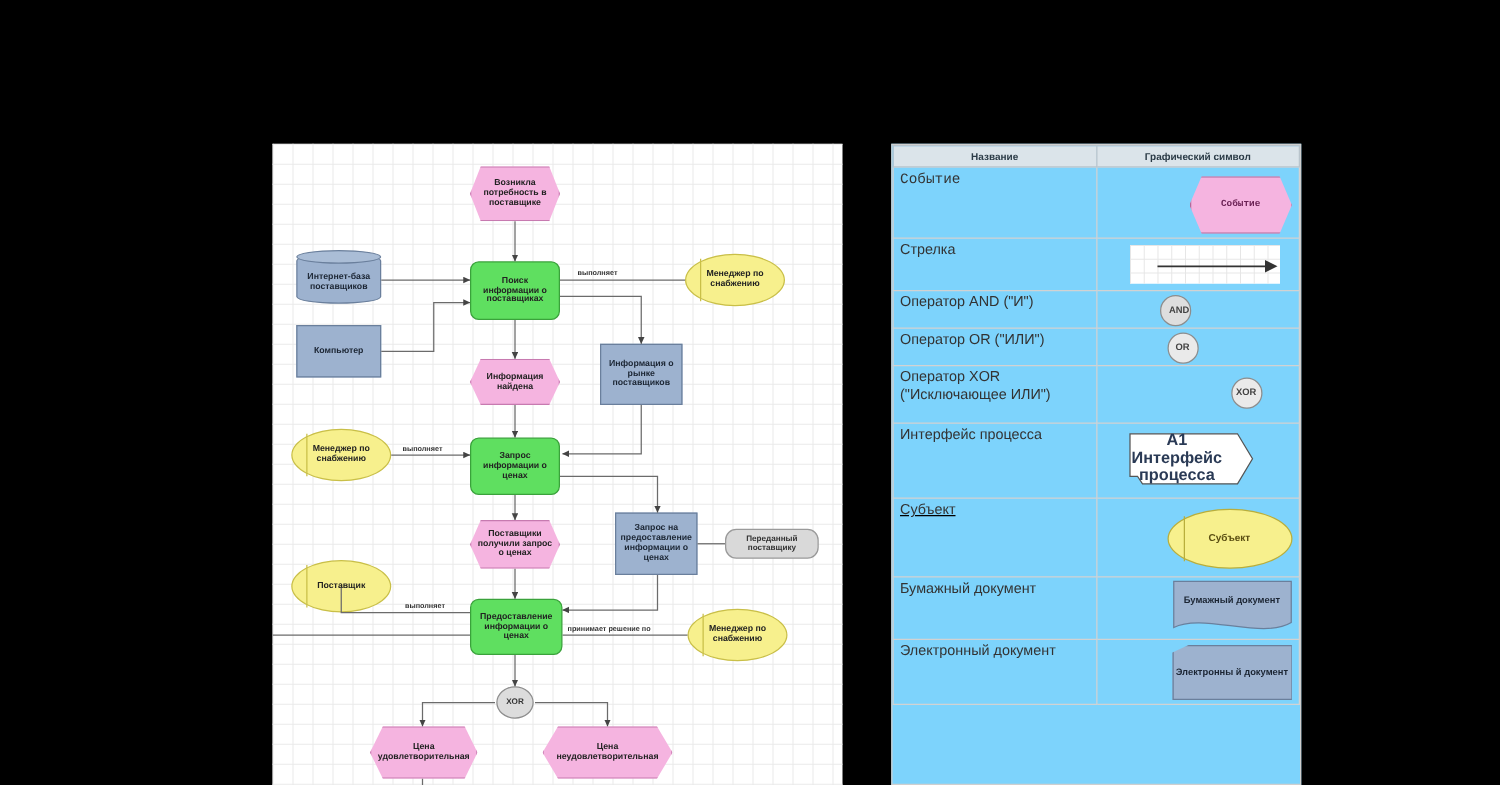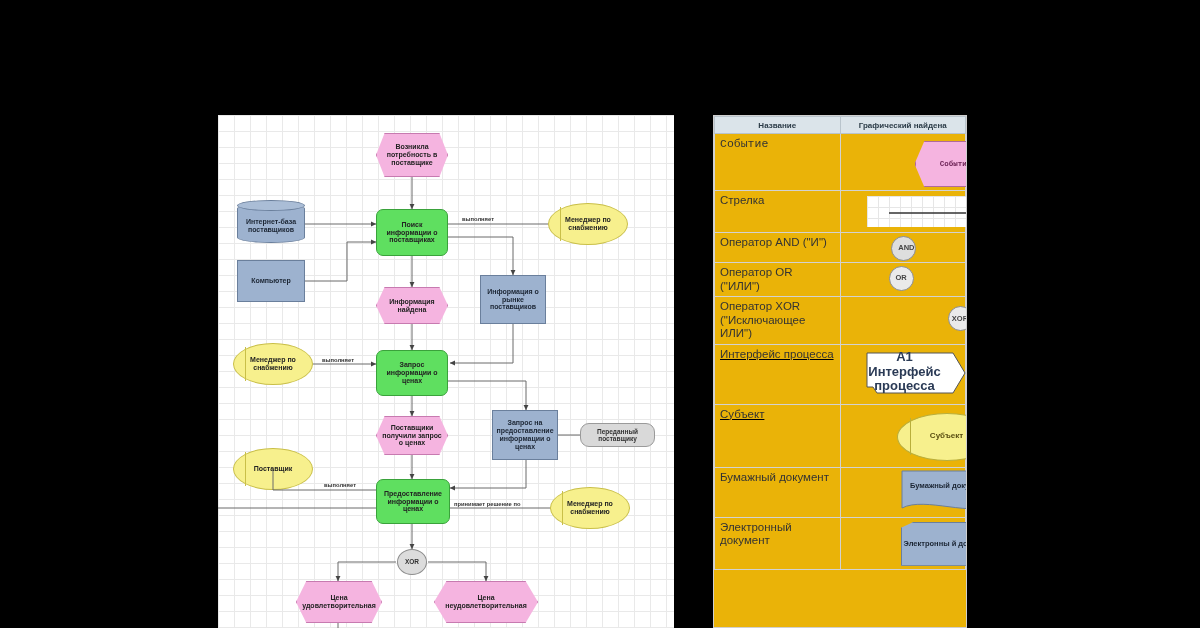--- a/index.html
+++ b/index.html
@@ -36,21 +36,21 @@
   
   .pill{background:#d9d9d9;border:1px solid #9a9a9a;border-radius:9px;color:#333;font-size:6.5px;font-weight:600;}
   
   .conn{background:#dcdcdc;border:1px solid #8d8d8d;border-radius:50%;color:#333;font-size:6.5px;font-weight:700;}
   
   .elab{position:absolute;font-size:5.8px;color:#333;background:transparent;white-space:nowrap;z-index:6;font-weight:600;}
 
   svg.wires{position:absolute;left:0;top:0;width:456px;height:513px;z-index:1;overflow:visible;}
 
   
-  #legend{position:absolute;left:713px;top:115px;width:254px;height:513px;background:#eab308;overflow:hidden;
+  #legend{position:absolute;left:713px;top:115px;width:328px;height:513px;background:#7dd3fc;overflow:hidden;
           border:1px solid #cfcfcf;box-sizing:border-box;}
   #legend table{border-collapse:collapse;width:100%;table-layout:fixed;}
   #legend th{background:#dbe4ea;border:1px solid #b9c4cc;font-size:8px;color:#2b3b47;height:14px;font-weight:700;}
   #legend td{border:1px solid #d2d2d2;vertical-align:top;padding:3px 5px;}
   #legend td.name{font-size:11.5px;color:#333;line-height:1.18;width:122px;}
   #legend td.sym{padding:0;position:relative;}
   .symwrap{position:relative;width:100%;height:100%;}
   .sym-el{position:absolute;display:flex;align-items:center;justify-content:center;text-align:center;
           box-sizing:border-box;line-height:1.1;}
 
@@ -204,21 +204,21 @@
       <span class="lbl">Цена неудовлетворительная</span>
     </div>
 
   </div>
 
   <div id="legend">
     <table>
       <thead>
         <tr>
           <th>Название</th>
-          <th>Графический найдена</th>
+          <th>Графический символ</th>
         </tr>
       </thead>
       <tbody>
 
 
         <tr style="height:57px;font-family:Liberation Mono, monospace;">
           <td class="name">Событие</td>
           <td class="sym">
             <div class="symwrap">
               <div class="sym-el sEv" style="left:74px;top:7px;width:82px;height:46px;">
@@ -249,39 +249,39 @@
                 <span>AND</span>
               </div>
             </div>
           </td>
         </tr>
 
         <tr style="height:30px;">
           <td class="name">Оператор OR ("ИЛИ")</td>
           <td class="sym">
             <div class="symwrap">
-              <div class="sym-el sOp" style="left:48px;top:3px;width:25px;height:25px;">
+              <div class="sym-el sOp" style="left:56px;top:3px;width:25px;height:25px;">
                 <span>OR</span>
               </div>
             </div>
           </td>
         </tr>
 
         <tr style="height:46px;">
           <td class="name">Оператор XOR ("Исключающее ИЛИ")</td>
           <td class="sym">
             <div class="symwrap">
               <div class="sym-el sOp" style="left:107px;top:9px;width:25px;height:25px;">
                 <span>XOR</span>
               </div>
             </div>
           </td>
         </tr>
 
-        <tr style="height:60px;text-decoration:underline;">
+        <tr style="height:60px;">
           <td class="name">Интерфейс процесса</td>
           <td class="sym">
             <div class="symwrap">
               <svg style="position:absolute;left:24px;top:6px;width:110px;height:46px;">
                 <path d="M2,2 L88,2 L100,22 L88,42 L12,42 L8,36 L2,36 z" fill="#ffffff" stroke="#555" stroke-width="1"></path>
               </svg>
               <div class="sym-el sIf" style="left:26px;top:8px;width:76px;height:38px;border:none;background:transparent;">
                 <span>A1 Интерфейс процесса</span>
               </div>
             </div>

